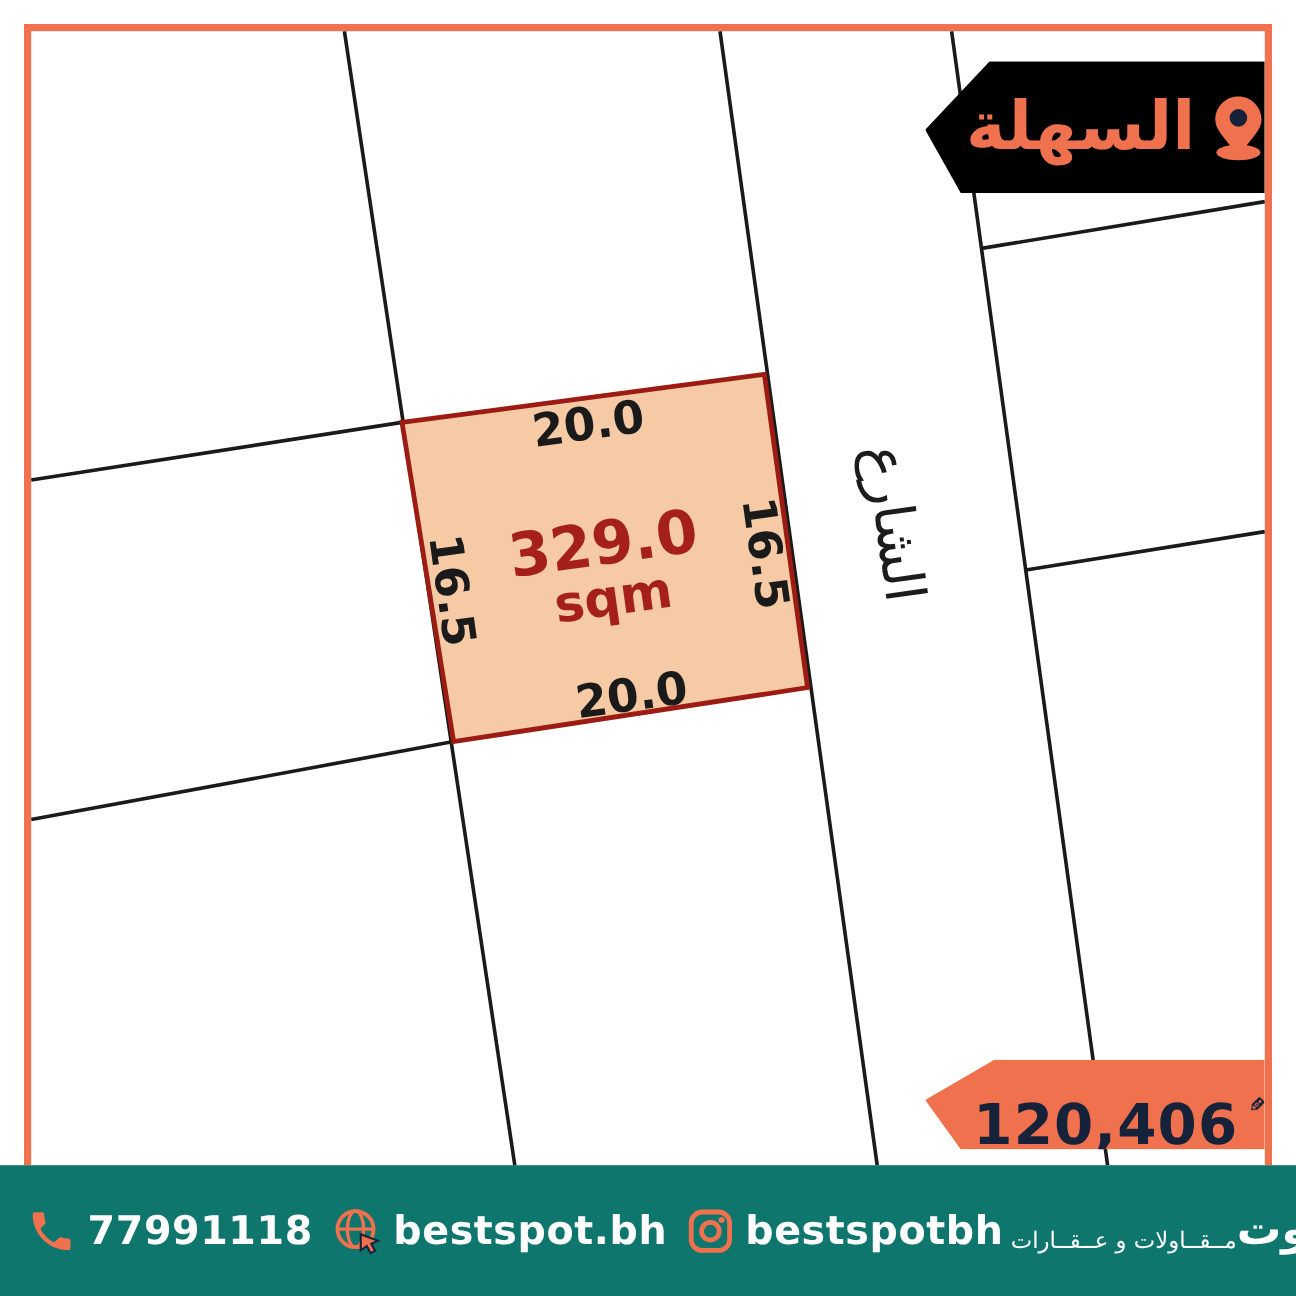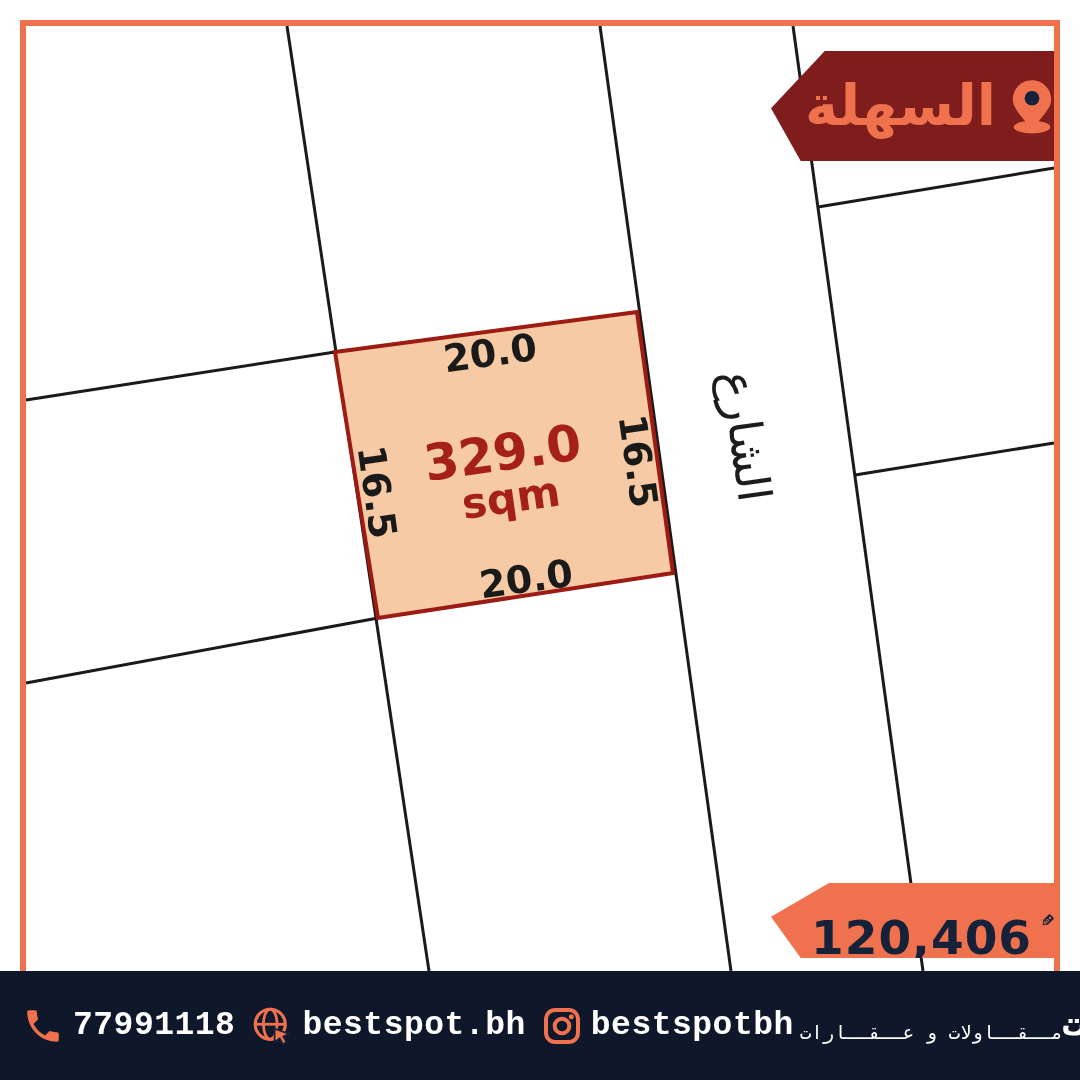--- a/index.html
+++ b/index.html
@@ -14,21 +14,21 @@
   .street-text{fill:#1c1c1c;}
   
   .frame{
     position:absolute;left:20px;top:20px;width:1040px;height:951px;
     border:6px solid #F0714D;border-bottom:none;box-sizing:border-box;
     z-index:2;pointer-events:none;
   }
   
   .location-banner{
     position:absolute;left:771px;top:51px;width:283px;height:110px;z-index:3;
-    background:#7f1d1d;
+    background:#000000;
     clip-path:polygon(19% 0%,100% 0%,100% 100%,10.5% 100%,0% 52%);
     display:flex;align-items:center;justify-content:center;gap:14px;
     padding-left:34px;box-sizing:border-box;
   }
   .location-banner .area-name{
     color:#F0714D;font-size:56px;font-weight:bold;line-height:1;direction:rtl;
   }
   
   .price-badge{
     position:absolute;left:771px;top:883px;width:283px;height:75px;z-index:3;
@@ -38,22 +38,22 @@
     padding-left:40px;box-sizing:border-box;
   }
   .price-badge .amount{
     color:#16213A;font-size:47px;font-weight:bold;letter-spacing:1px;line-height:1;
     font-family:"DejaVu Sans",sans-serif;
     margin-top:33px;
   }
   
   .footer{
     position:absolute;left:0;bottom:0;width:1080px;height:109px;z-index:4;
-    background:#0f172a;display:flex;align-items:center;
-    padding:16px 22px;box-sizing:border-box;color:#ffffff;font-family:Liberation Mono, monospace;
+    background:#0f766e;display:flex;align-items:center;
+    padding:16px 22px;box-sizing:border-box;color:#ffffff;
   }
   .footer .item{display:flex;align-items:center;}
   .footer .item + .item{margin-left:16px;}
   .footer .contact-text{
     font-size:33px;font-weight:bold;margin-left:9px;letter-spacing:.5px;white-space:nowrap;
   }
   .footer .spacer{flex:1;}
   .brand-text{display:flex;flex-direction:row;align-items:flex-end;direction:rtl;margin-left:6px;}
   .brand-name{font-size:37px;font-weight:bold;line-height:1.05;white-space:nowrap;}
   .brand-tagline{font-size:19px;margin-top:4px;letter-spacing:.5px;white-space:nowrap;}

